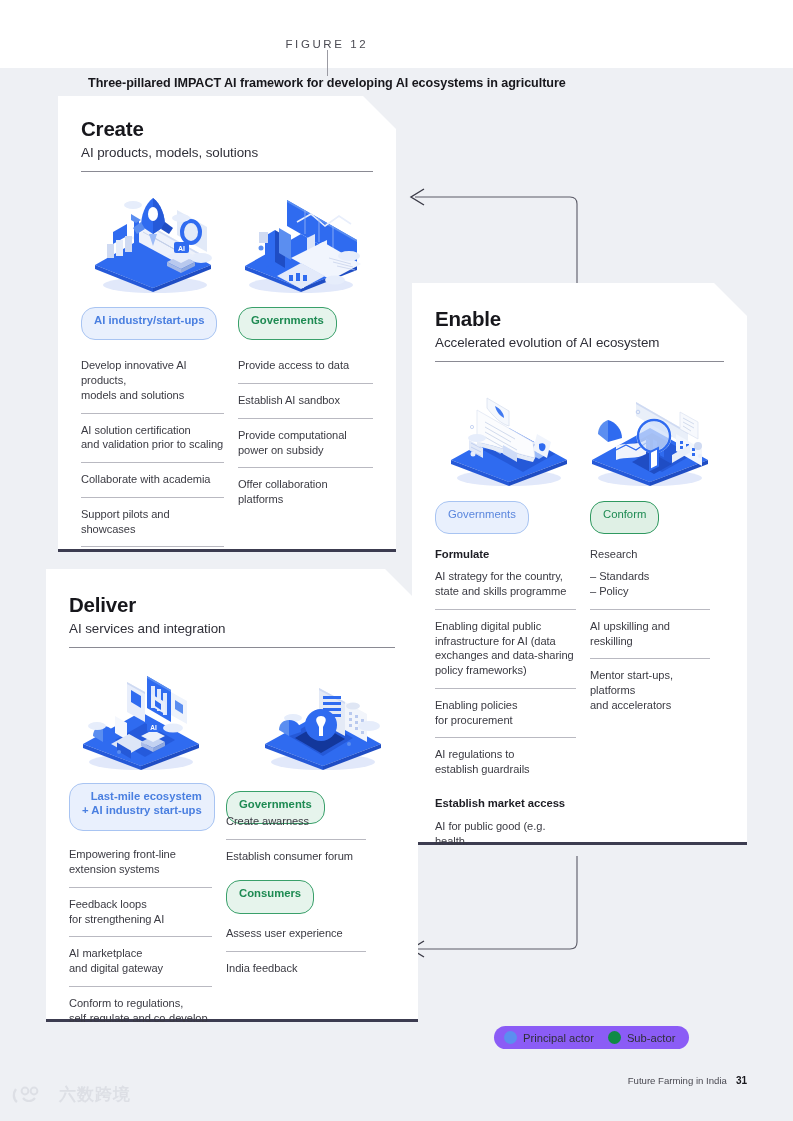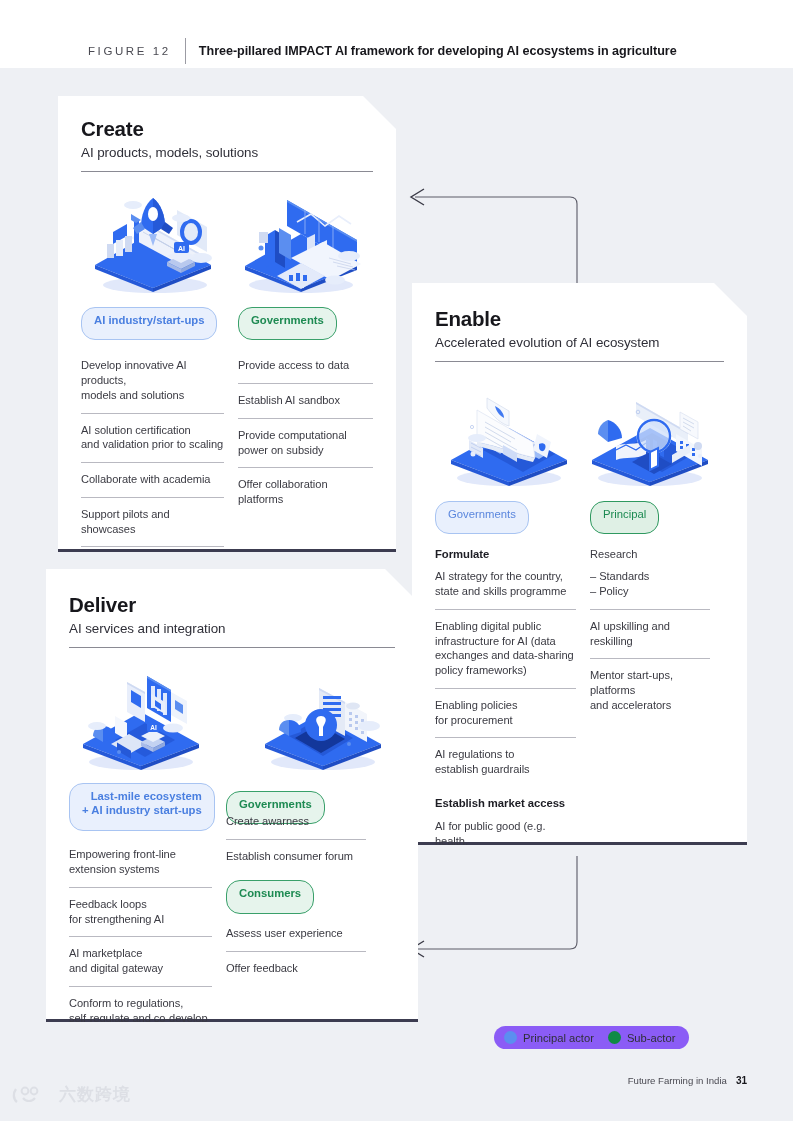--- a/index.html
+++ b/index.html
@@ -12,21 +12,21 @@
     overflow: hidden;
   }
 
   
   #fig-header {
     position: absolute; left: 0; top: 0; width: 793px; height: 68px;
     background: #ffffff;
   }
   #fig-header .inner {
     position: absolute; left: 88px; top: 38px;
-    display: flex; align-items: center;
+    display: flex; align-items: center; flex-direction: column;
   }
   .fig-num {
     font-size: 11.5px; letter-spacing: 2.6px; color: #4a4a52;
     font-weight: 400; white-space: nowrap;
   }
   .fig-rule {
     width: 1px; height: 26px; background: #9b9ba3;
     margin: 0 13px 0 14px;
   }
   .fig-title {
@@ -361,21 +361,21 @@
         <circle cx="120" cy="72" r="2" fill="#e8eefb"></circle>
         <circle cx="58" cy="28" r="1.8" fill="none" stroke="#b9c9ee" stroke-width="0.9"></circle>
       </svg>
     </div>
 
     <div class="badge-row" style="margin-top:13px">
       <div style="width:155px">
         <span class="badge plain-blue">Governments</span>
       </div>
       <div>
-        <span class="badge plain-green">Principal</span>
+        <span class="badge plain-green">Conform</span>
       </div>
     </div>
 
     <div class="cols" style="margin-top:12px">
       <div class="col" style="width:155px; padding-right:14px">
         <div class="group-head">Formulate</div>
         <div class="list-item no-rule" style="padding-top:7px">AI strategy for the country,
 state and skills programme</div>
         <div class="list-item">Enabling digital public
 infrastructure for AI (data
@@ -507,21 +507,21 @@
 self-regulate and co-develop
 risk-assessment framework</div>
       </div>
       <div class="col" style="width:140px; margin-top:-38px">
         <div class="list-item no-rule">Create awarness</div>
         <div class="list-item">Establish consumer forum</div>
         <div style="padding-top:6px">
           <span class="badge green">Consumers</span>
         </div>
         <div class="list-item no-rule" style="padding-top:12px">Assess user experience</div>
-        <div class="list-item">Offer feedback</div>
+        <div class="list-item">India feedback</div>
       </div>
     </div>
   </div>
 </div>
 
 <div id="legend">
   <div class="legend-item">
     <span class="legend-dot" style="background:#5b8ef0"></span>
     <span class="legend-label">Principal actor</span>
   </div>

